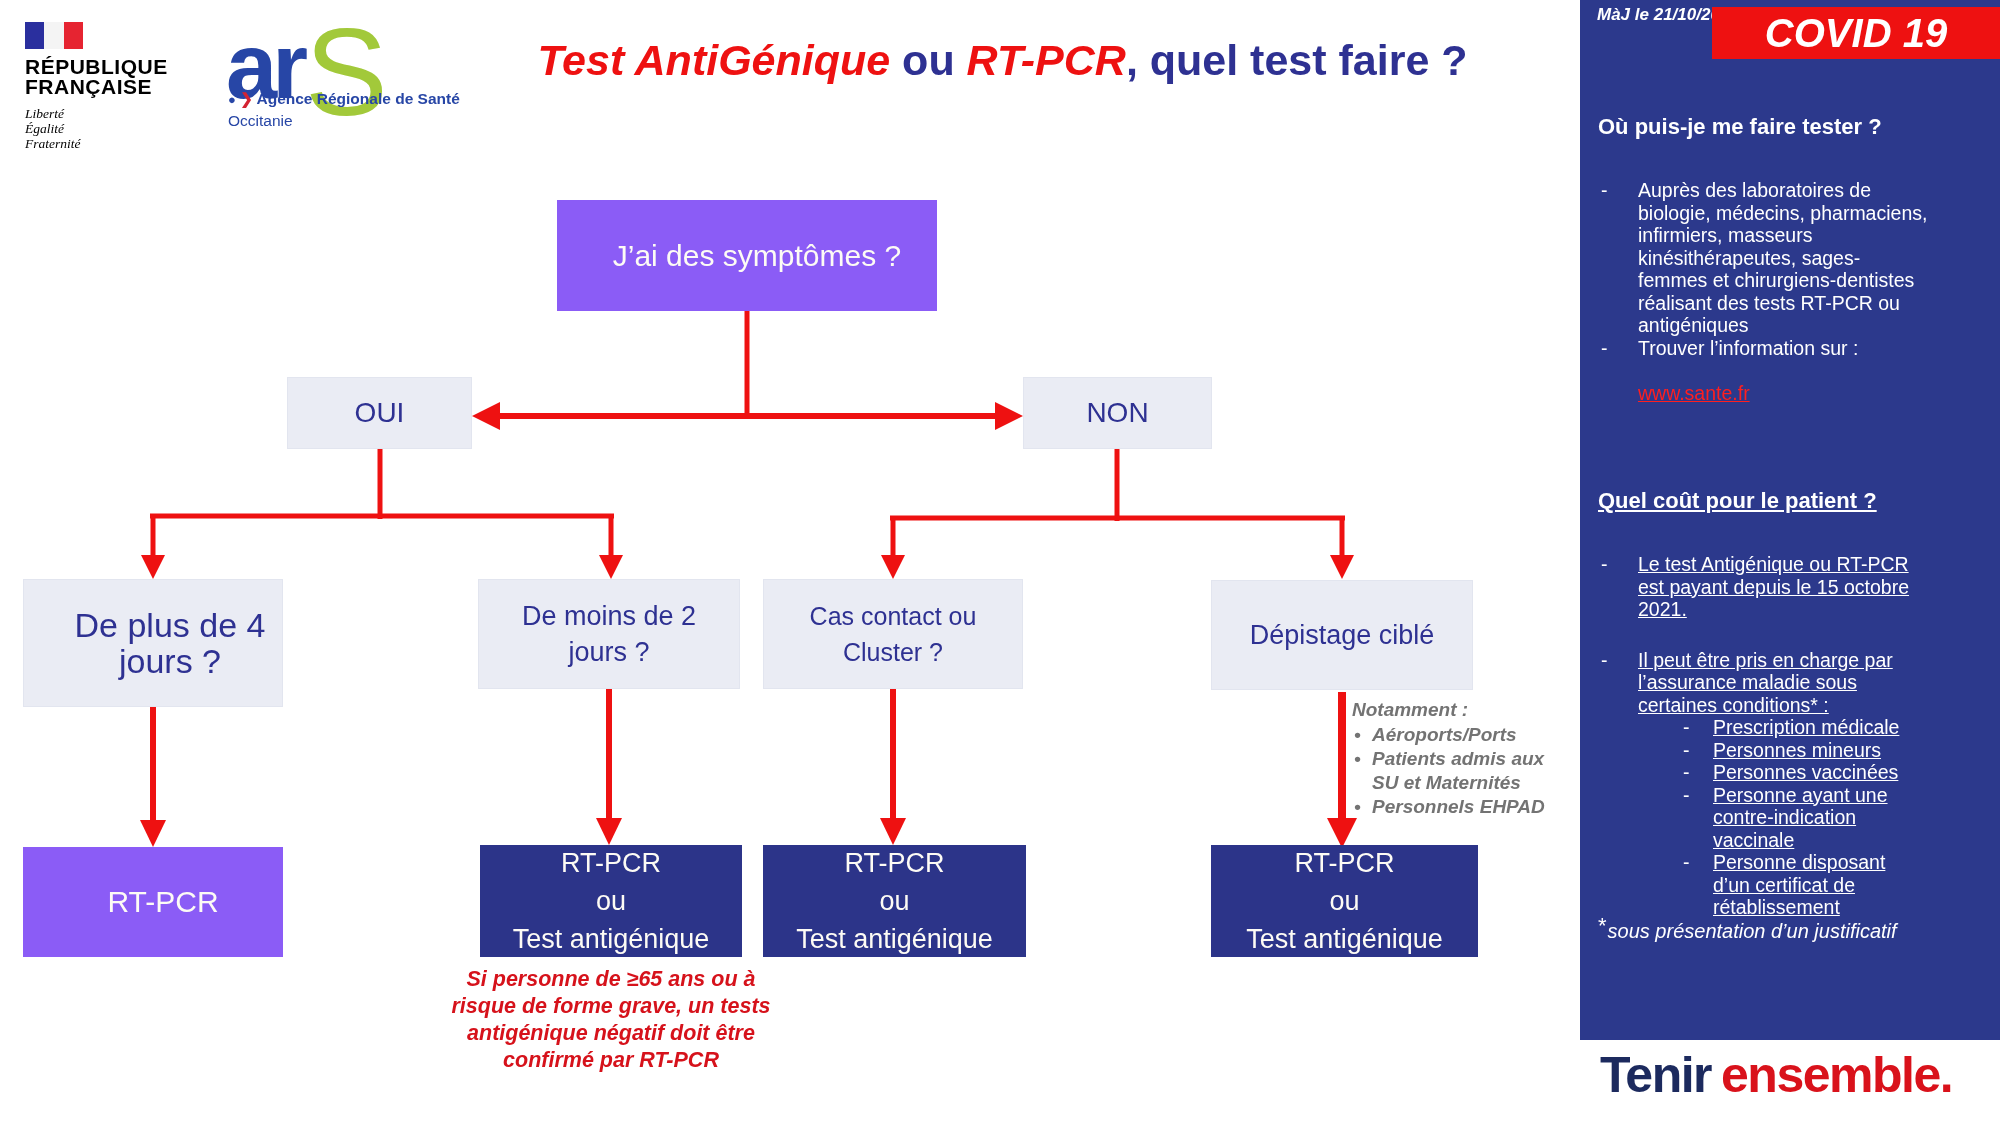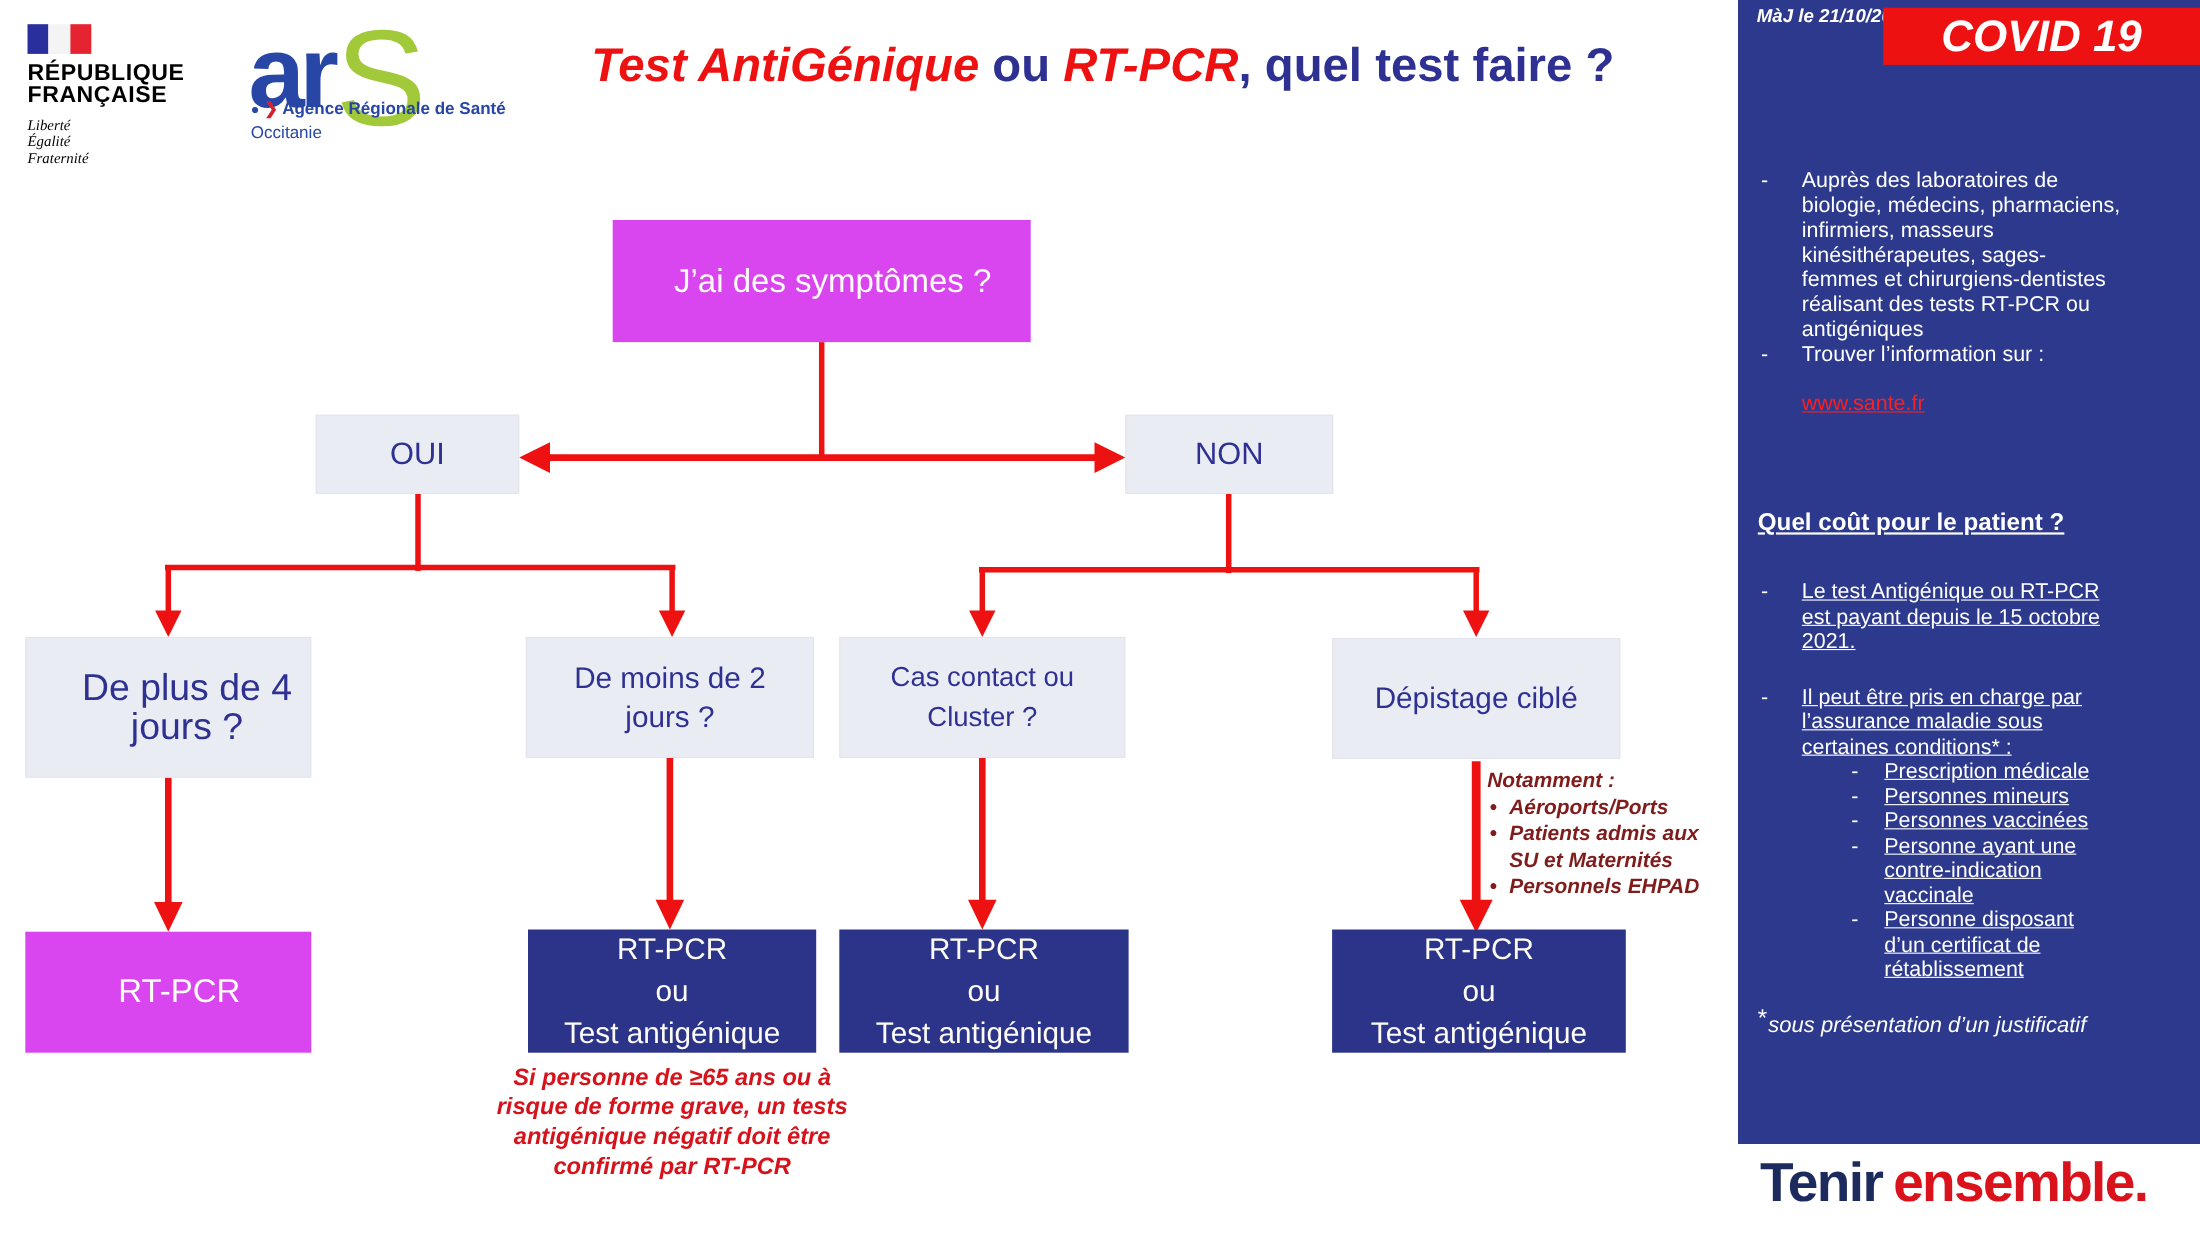--- a/index.html
+++ b/index.html
@@ -24,37 +24,37 @@
   .ars-dot { color:#2746a6; font-size:13px; }
   .ars-chev { color:#d42332; font-weight:bold; font-size:15px; }
   .ars-region { position:absolute; left:2px; top:104px; font-size:15.5px; color:#2746a6; }
 
   .main-title { position:absolute; left:420px; top:36px; width:1165px; text-align:center; font-size:43px; font-weight:bold; color:#2e3192; white-space:nowrap; }
   .main-title .red-it { color:#ee1111; font-style:italic; }
 
   
   .fbox { position:absolute; display:flex; align-items:center; justify-content:center; text-align:center; white-space:pre-line; }
   .graybox { background:#eaecf4; border:1px solid #e2e5ef; color:#2e3192; }
-  .redbox  { background:#d946ef; color:#fdfbf5;padding-left:20px; }
+  .redbox  { background:#8b5cf6; color:#fdfbf5;padding-left:20px; }
   .bluebox { background:#2c3489; color:#fdfbf5; }
 
   #box-root { left:557px; top:200px; width:380px; height:111px; font-size:30px; }
   #box-oui  { left:287px; top:377px; width:185px; height:72px;  font-size:28px; }
   #box-non  { left:1023px; top:377px; width:189px; height:72px; font-size:28px; }
   #box-q0 { left:23px;   top:579px; width:260px; height:128px; font-size:34px; line-height:36px;padding-left:34px; }
   #box-q1 { left:478px;  top:579px; width:262px; height:110px; font-size:27px; line-height:36px; }
   #box-q2 { left:763px;  top:579px; width:260px; height:110px; font-size:25px; line-height:36px; }
   #box-q3 { left:1211px; top:580px; width:262px; height:110px; font-size:27px; }
   #box-r0 { left:23px;   top:847px; width:260px; height:110px; font-size:30px; }
   #box-r1 { left:480px;  top:845px; width:262px; height:112px; font-size:27px; line-height:38px; }
   #box-r2 { left:763px;  top:845px; width:263px; height:112px; font-size:27px; line-height:38px; }
   #box-r3 { left:1211px; top:845px; width:267px; height:112px; font-size:27px; line-height:38px; }
 
   
-  .note-targeted { position:absolute; left:1352px; top:698px; width:230px; color:#7f1d1d; font-size:19px; font-weight:bold; font-style:italic; line-height:24px; }
+  .note-targeted { position:absolute; left:1352px; top:698px; width:230px; color:#737373; font-size:19px; font-weight:bold; font-style:italic; line-height:24px; }
   .note-targeted .nt-title { margin-bottom:1px; }
   .note-targeted ul { list-style:none; }
   .note-targeted li { padding-left:20px; position:relative; white-space:pre-line; }
   .note-targeted li::before { content:"\2022"; position:absolute; left:2px; }
   .note-confirm { position:absolute; left:448px; top:966px; width:326px; text-align:center; color:#d6121b; font-size:21.5px; font-weight:bold; font-style:italic; line-height:27px; white-space:pre-line; }
 
   
   .sidebar { position:absolute; left:1580px; top:0; width:420px; height:1040px; background:#2c398c; color:#ffffff; }
   .maj { position:absolute; left:17px; top:5px; font-size:17px; font-weight:bold; font-style:italic; }
   .covid-banner { position:absolute; right:0; top:7px; width:288px; height:52px; background:#ee1111; display:flex; align-items:center; justify-content:center; font-size:40px; font-weight:bold; font-style:italic; letter-spacing:0; }
@@ -185,20 +185,21 @@
 risque de forme grave, un tests
 antigénique négatif doit être
 confirmé par RT-PCR</div>
 
   <aside class="sidebar">
     <div class="maj">MàJ le 21/10/2021</div>
     <div class="covid-banner">COVID 19</div>
 
     <div class="side-content">
       <div class="section-where">
+        <h3 class="side-heading">Où puis-je me faire tester ?</h3>
         <ul class="side-list">
           <li class="side-item">Auprès des laboratoires de
 biologie, médecins, pharmaciens,
 infirmiers, masseurs
 kinésithérapeutes, sages-
 femmes et chirurgiens-dentistes
 réalisant des tests RT-PCR ou
 antigéniques</li>
           <li class="side-item"><span>Trouver l’information sur :</span><br>
             <a class="side-link">www.sante.fr</a>

